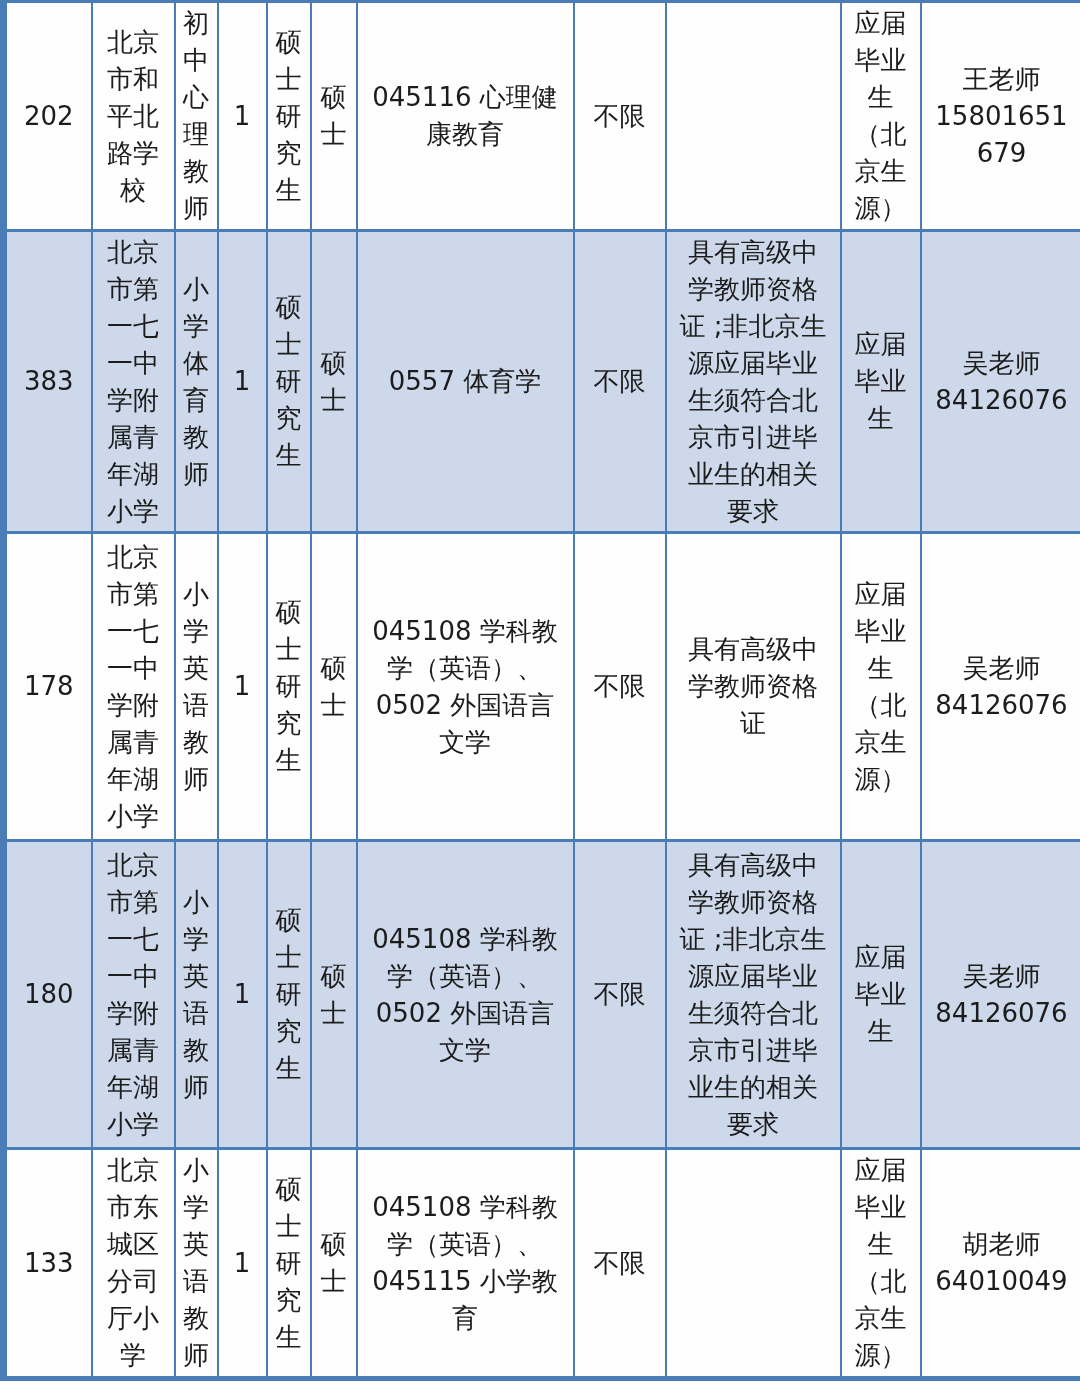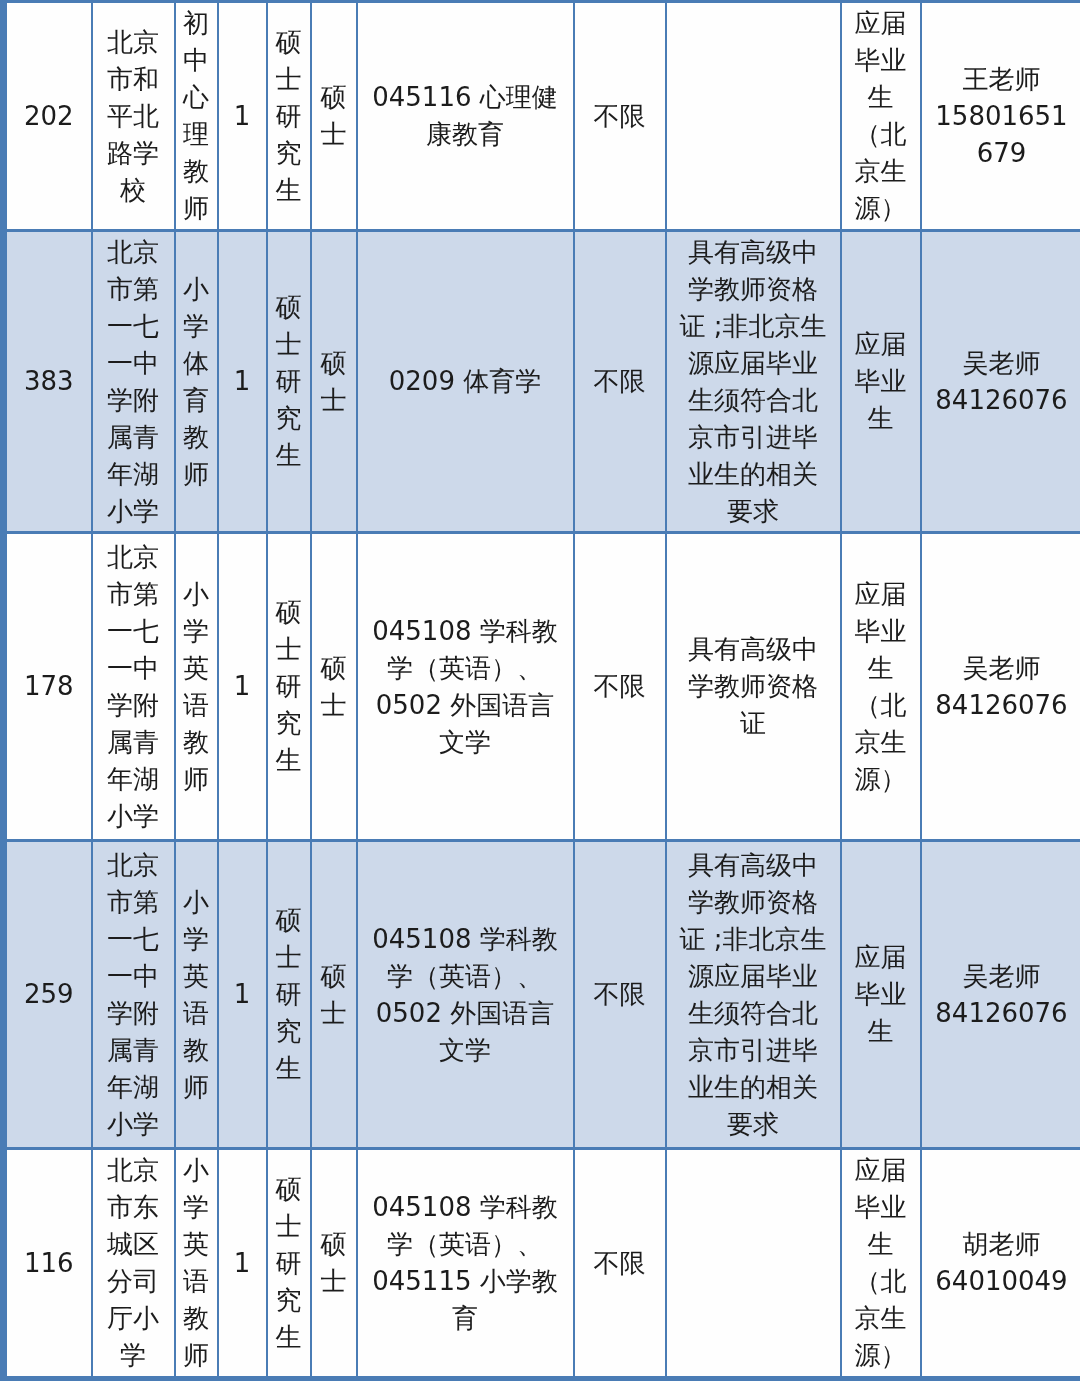--- a/index.html
+++ b/index.html
@@ -126,21 +126,21 @@
 教
 师</td>
     <td>1</td>
     <td>硕
 士
 研
 究
 生</td>
     <td>硕
 士</td>
-    <td class="c-major">0209 体育学</td>
+    <td class="c-major">0557 体育学</td>
     <td>不限</td>
     <td class="c-req">具有高级中
 学教师资格
 证 ;非北京生
 源应届毕业
 生须符合北
 京市引进毕
 业生的相关
 要求</td>
     <td>应届
@@ -186,21 +186,21 @@
 毕业
 生
 （北
 京生
 源）</td>
     <td class="c-contact">吴老师
 84126076</td>
   </tr>
 
   <tr class="alt r205">
-    <td class="c-num">259</td>
+    <td class="c-num">180</td>
     <td>北京
 市第
 一七
 一中
 学附
 属青
 年湖
 小学</td>
     <td>小
 学
@@ -230,21 +230,21 @@
 业生的相关
 要求</td>
     <td>应届
 毕业
 生</td>
     <td class="c-contact">吴老师
 84126076</td>
   </tr>
 
   <tr class="plain r206">
-    <td class="c-num">116</td>
+    <td class="c-num">133</td>
     <td>北京
 市东
 城区
 分司
 厅小
 学</td>
     <td>小
 学
 英
 语

